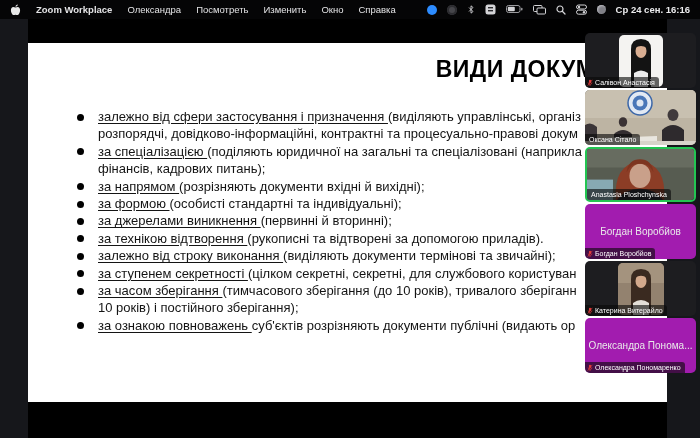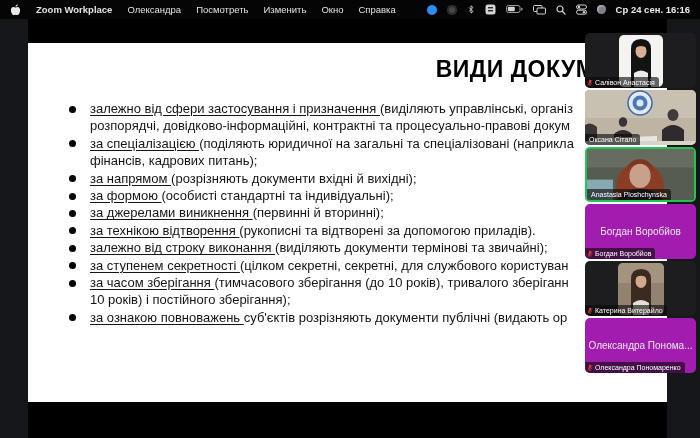--- a/index.html
+++ b/index.html
@@ -28,21 +28,21 @@
   
   .share{position:absolute;left:28px;top:19px;width:639px;height:419px;background:#000;z-index:1;}
   .slide{
     position:absolute;left:0;top:24px;width:639px;height:359px;background:#ffffff;
     overflow:hidden;color:#141414;
   }
   .slide-title{
     margin:13px 0 0 0;text-align:right;font-size:23px;font-weight:bold;
     letter-spacing:.5px;color:#000;
   }
-  .bullets{list-style:none;margin:0;padding:0;position:absolute;top:57px;left:0;right:12px;}
+  .bullets{list-style:none;margin:8px;padding:0;position:absolute;top:57px;left:0;right:12px;}
   .bullets li{position:relative;padding-left:62px;}
   .bullets .dot{
     position:absolute;left:41px;top:5.5px;width:7px;height:7px;border-radius:50%;background:#000;
   }
   .bline{white-space:nowrap;line-height:17.4px;font-size:13px;}
   .bline u{text-decoration:underline;text-underline-offset:2px;}
   
   .filmstrip{position:absolute;left:585px;top:33px;width:111px;display:flex;flex-direction:column;gap:2px;z-index:10;}
   .tile{
     position:relative;width:111px;height:55px;border-radius:5px;overflow:hidden;

